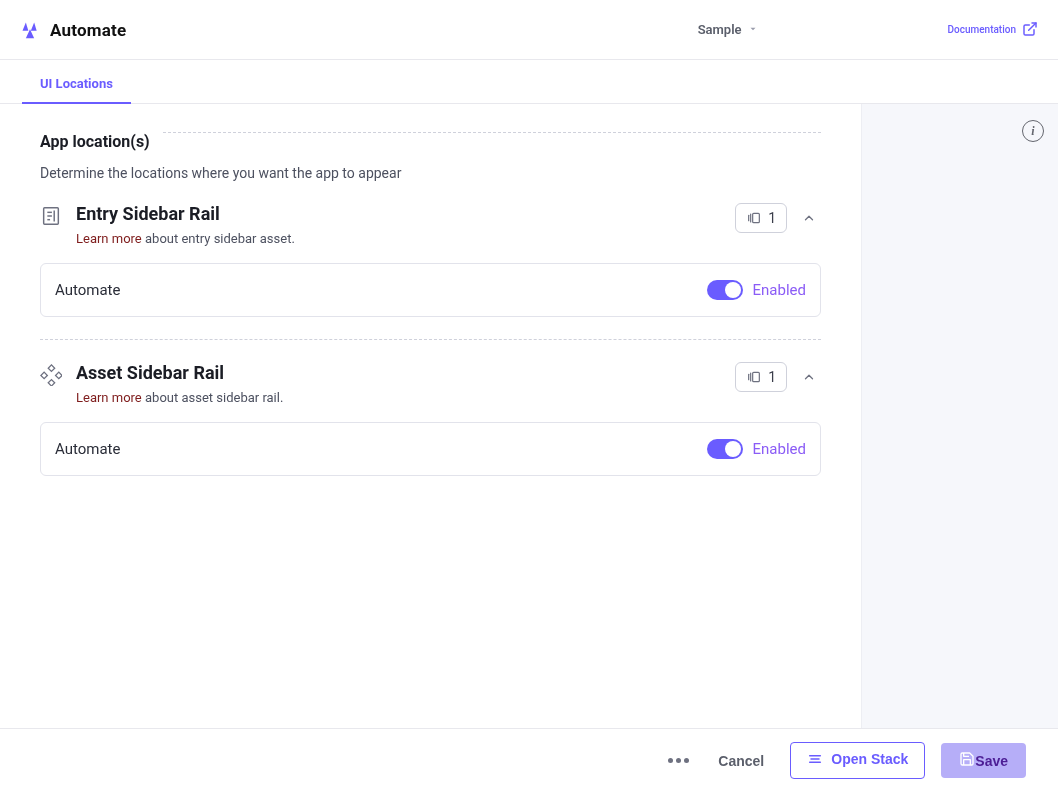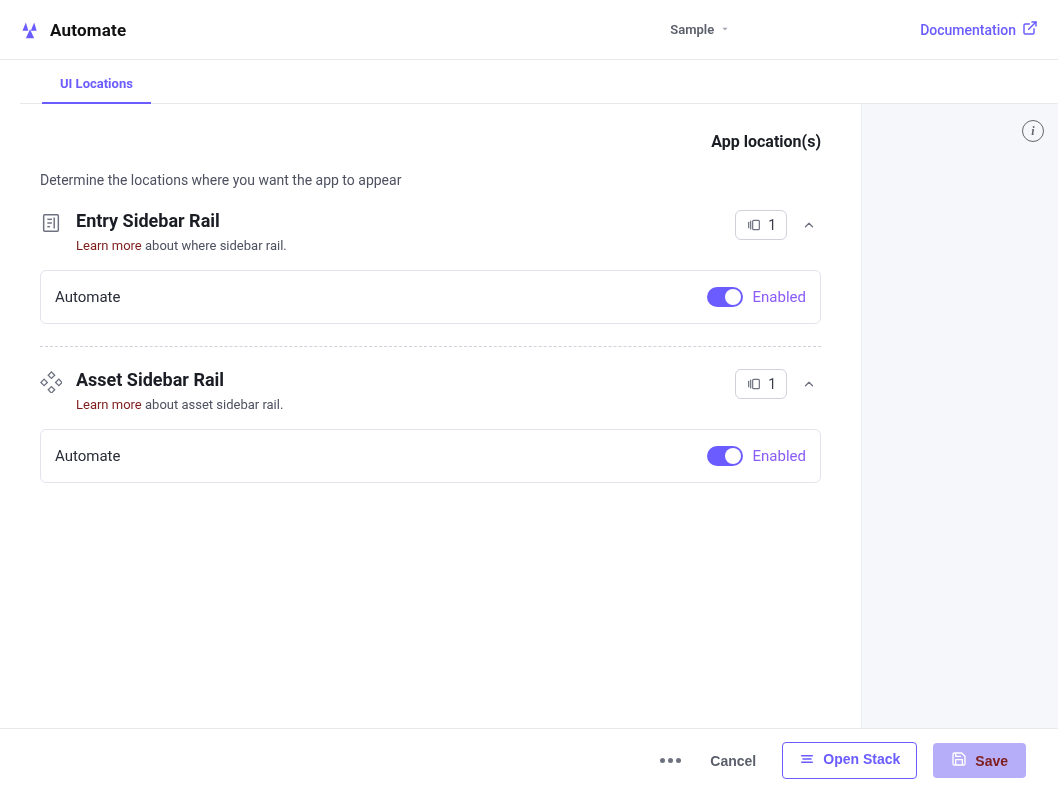--- a/index.html
+++ b/index.html
@@ -4,35 +4,35 @@
   <style>
     * { margin: 0; padding: 0; box-sizing: border-box; }
     body { font-family: -apple-system, BlinkMacSystemFont, "Segoe UI", Roboto, Helvetica, Arial, sans-serif; color: #222; width: 1058px; height: 792px; background: #fff; display: flex; flex-direction: column; overflow: hidden; }
 
     
     .topbar { height: 60px; display: flex; align-items: center; padding: 0 20px; border-bottom: 1px solid #e8e8ed; background: #fff; }
     .logo { display: flex; align-items: center; gap: 10px; }
     .logo-icon { width: 20px; height: 20px; }
     .app-title { font-size: 17px; font-weight: 700; letter-spacing: 0.2px; color: #111; }
     .sample { margin-left: auto; margin-right: 190px; display: flex; align-items: center; gap: 6px; font-size: 13px; font-weight: 600; color: #5b5f6b; cursor: pointer; }
-    .doc-link { display: flex; align-items: center; gap: 6px; font-size: 14px; color: #6a5cff; font-weight: 500; cursor: pointer; }
-
-    
-    .tabstrip { height: 44px; display: flex; align-items: flex-end; padding: 0 40px; border-bottom: 1px solid #e8e8ed; background: #fff; margin-left: 20px; }
+    .doc-link { display: flex; align-items: center; gap: 6px; font-size: 10px; color: #6a5cff; font-weight: 500; cursor: pointer; }
+
+    
+    .tabstrip { height: 44px; display: flex; align-items: flex-end; padding: 0 40px; border-bottom: 1px solid #e8e8ed; background: #fff; }
     .tab { font-size: 13px; font-weight: 700; color: #6a5cff; padding-bottom: 12px; position: relative; }
     .tab::after { content: ""; position: absolute; left: -18px; right: -18px; bottom: -1px; height: 2px; background: #6a5cff; }
 
     
     .workspace { flex: 1; display: flex; background: #f6f7fb; min-height: 0; }
     .panel { width: 862px; background: #fff; border-right: 1px solid #edeef3; padding: 28px 40px; }
     .aside { flex: 1; display: flex; justify-content: flex-end; padding: 16px 14px; }
     .info-btn { width: 22px; height: 22px; border-radius: 50%; border: 1.6px solid #64666e; display: flex; align-items: center; justify-content: center; font-size: 12px; color: #64666e; font-family: Georgia, serif; font-style: italic; font-weight: 700; cursor: pointer; }
 
     
-    .sec-head { display: flex; align-items: flex-end; gap: 6px; margin-bottom: 14px; flex-direction: column; }
+    .sec-head { display: flex; align-items: flex-start; gap: 13px; margin-bottom: 14px; }
     .sec-title { font-size: 16px; font-weight: 700; color: #1b1d25; white-space: nowrap; }
     .dashed-fill { flex: 1; border-top: 1px dashed #cfd1db; height: 0; }
     .sec-sub { font-size: 14px; color: #4d5160; }
 
     
     .loc { margin-top: 22px; }
     .loc-row { display: flex; align-items: flex-start; gap: 14px; }
     .loc-icon { width: 22px; height: 22px; display: flex; align-items: center; justify-content: center; color: #6e7180; margin-top: 2px; }
     .loc-info { flex: 1; }
     .loc-title { font-size: 18px; font-weight: 700; color: #1b1d25; margin-bottom: 4px; }
@@ -54,21 +54,21 @@
     .dashed-divider { border-top: 1px dashed #cfd1db; height: 0; margin: 22px 0 0 0; }
 
     
     .footer { height: 64px; border-top: 1px solid #e8e8ed; display: flex; align-items: center; justify-content: flex-end; gap: 16px; padding: 0 32px; background: #fff; }
     .more-btn { width: 28px; height: 28px; display: flex; align-items: center; justify-content: center; cursor: pointer; }
     .dots { display: flex; gap: 3px; }
     .dots span { width: 5px; height: 5px; border-radius: 50%; background: #6e7180; }
     .btn-cancel { background: none; border: none; font-size: 14px; font-weight: 600; color: #5b5f6b; cursor: pointer; padding: 8px 10px; }
     .btn-openstack { display: flex; align-items: flex-start; gap: 8px; background: #fff; border: 1px solid #6a5cff; color: #6a5cff; font-size: 14px; font-weight: 600; border-radius: 4px; padding: 8px 16px; cursor: pointer; }
     .btn-openstack svg { width: 16px; height: 16px; }
-    .btn-save { display: flex; align-items: center; gap: 8px; background: #b6aef8; border: none; color: #7f1d1d; font-size: 14px; font-weight: 700; border-radius: 4px; padding: 8px 18px; cursor: pointer; }
+    .btn-save { display: flex; align-items: center; gap: 0; background: #b6aef8; border: none; color: #4c1d95; font-size: 14px; font-weight: 700; border-radius: 4px; padding: 8px 18px; cursor: pointer; }
     .btn-save svg { width: 16px; height: 16px; }
   </style>
 </head>
 <body>
 
 <div class="topbar">
   <div class="logo">
     <span class="logo-icon">
       <svg viewBox="0 0 24 24" fill="#6a5cff">
           <path d="M7 3 L3 13 L10 13 Z"></path>
@@ -118,21 +118,21 @@
               <rect x="4" y="3" width="16" height="18" rx="1"></rect>
               <line x1="8" y1="8" x2="13" y2="8"></line>
               <line x1="8" y1="12" x2="13" y2="12"></line>
               <line x1="8" y1="16" x2="11" y2="16"></line>
               <line x1="15.5" y1="6" x2="15.5" y2="18"></line>
             </svg>
         </div>
         <div class="loc-info">
           <div class="loc-title">Entry Sidebar Rail</div>
           <div>
-            <span class="loc-learn">Learn more</span><span class="loc-learn-tail"> about where sidebar rail.</span>
+            <span class="loc-learn">Learn more</span><span class="loc-learn-tail"> about entry sidebar asset.</span>
           </div>
         </div>
         <div class="loc-actions">
           <div class="count-pill">
             <svg viewBox="0 0 24 24" fill="none" stroke="#6e7180" stroke-width="1.8" stroke-linecap="round">
                 <line x1="4" y1="8" x2="4" y2="16"></line>
                 <line x1="7" y1="6" x2="7" y2="18"></line>
                 <rect x="10" y="5" width="10" height="14" rx="1.5"></rect>
               </svg>
             <span>1</span>

